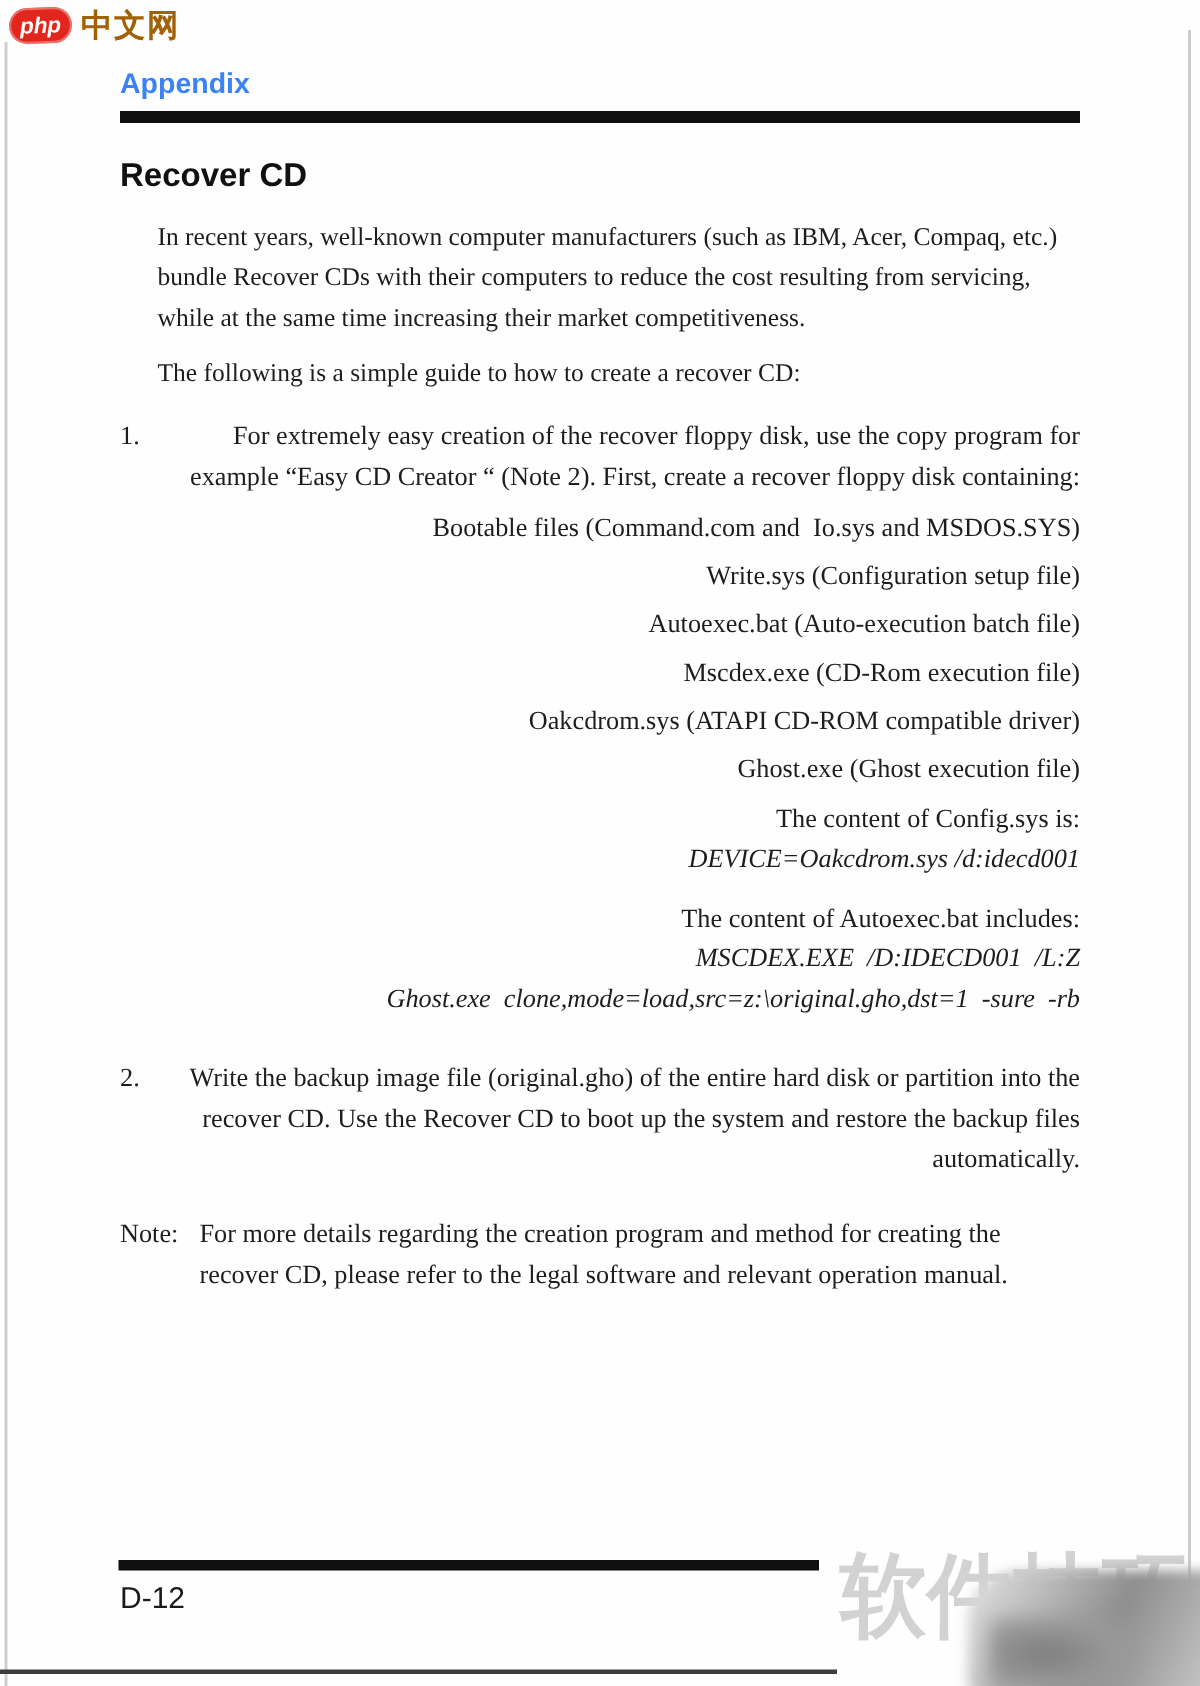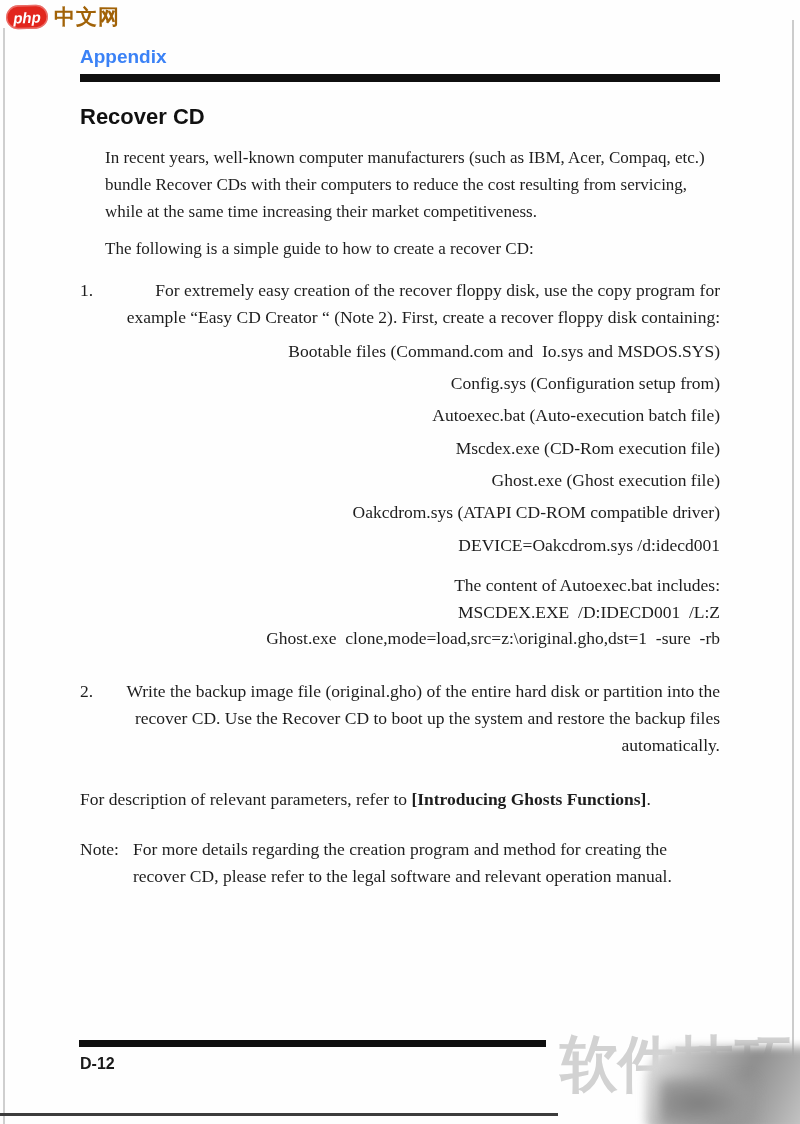--- a/index.html
+++ b/index.html
@@ -44,34 +44,34 @@
   .list-item { display:flex; margin-top:14px; font-size:17.5px; line-height:26.8px; }
   .list-item.second { margin-top:26px; }
   .list-num { flex:none; width:28px; }
   .list-body { flex:1;text-align:right; }
 
   .files { margin-top:7px; margin-left:27px; }
   .file-line { margin-bottom:5.5px; white-space:pre-wrap; }
 
   .cfg-block { margin-top:6px; font-size:17.5px; line-height:26.8px; }
   .cfg-block.autoexec { margin-top:13px; }
-  .code-line { margin-left:9px; white-space:pre-wrap; }
+  .code-line { margin-left:9px; white-space:pre-wrap;font-style:italic; }
 
   .params-para { font-size:17.5px; line-height:26.8px; margin-top:27px; }
   .params-para b { font-weight:bold; }
 
   .note-row { display:flex; margin-top:24px; font-size:17.5px; line-height:26.8px; }
   .note-label { flex:none; width:53px; }
   .note-body { flex:1; }
 
   
   .footer-rule { position:absolute; left:79px; top:1040px; width:467px; height:7px; background:#0f0f0f; }
   .page-num {
     position:absolute; left:80px; top:1055px;
-    font-family:"Liberation Sans", sans-serif; font-weight:bold; font-size:16px; color:#1a1a1a;
+    font-family:"Liberation Sans", sans-serif; font-weight:normal; font-size:20px; color:#1a1a1a;
   }
   .bottom-line { position:absolute; left:0; top:1113px; width:558px; height:3px; background:#3c3c3c; }
 
   
   .watermark {
     position:absolute; left:560px; top:1026px; z-index:1;
     font-family:"Liberation Sans", sans-serif; font-weight:bold;
     font-size:58px; color:#d2d2d2; white-space:nowrap; transform:scaleY(1.05);
   }
   .photo-blob {
@@ -108,45 +108,45 @@
     <div class="para">In recent years, well-known computer manufacturers (such as IBM, Acer, Compaq, etc.) bundle Recover CDs with their computers to reduce the cost resulting from servicing, while at the same time increasing their market competitiveness.</div>
     <div class="para tight">The following is a simple guide to how to create a recover CD:</div>
 
     <div class="list-item">
       <div class="list-num">1.</div>
       <div class="list-body">
         <div>For extremely easy creation of the recover floppy disk, use the copy program for example “Easy CD Creator “ (Note 2). First, create a recover floppy disk containing:</div>
 
         <div class="files">
           <div class="file-line">Bootable files (Command.com and  Io.sys and MSDOS.SYS)</div>
-          <div class="file-line">Config.sys (Configuration setup from)</div>
+          <div class="file-line">Write.sys (Configuration setup file)</div>
           <div class="file-line">Autoexec.bat (Auto-execution batch file)</div>
           <div class="file-line">Mscdex.exe (CD-Rom execution file)</div>
+          <div class="file-line">Oakcdrom.sys (ATAPI CD-ROM compatible driver)</div>
           <div class="file-line">Ghost.exe (Ghost execution file)</div>
-          <div class="file-line">Oakcdrom.sys (ATAPI CD-ROM compatible driver)</div>
         </div>
 
         <div class="cfg-block">
+          <div>The content of Config.sys is:</div>
           <div class="code-line">DEVICE=Oakcdrom.sys /d:idecd001</div>
         </div>
 
         <div class="cfg-block autoexec">
           <div>The content of Autoexec.bat includes:</div>
           <div class="code-line">MSCDEX.EXE  /D:IDECD001  /L:Z</div>
           <div class="code-line">Ghost.exe  clone,mode=load,src=z:\original.gho,dst=1  -sure  -rb</div>
         </div>
       </div>
     </div>
 
     <div class="list-item second">
       <div class="list-num">2.</div>
       <div class="list-body">Write the backup image file (original.gho) of the entire hard disk or partition into the recover CD. Use the Recover CD to boot up the system and restore the backup files automatically.</div>
     </div>
 
-    <div class="params-para"><span>For description of relevant parameters, refer to </span><b>[Introducing Ghosts Functions]</b><span>.</span></div>
 
     <div class="note-row">
       <div class="note-label">Note:</div>
       <div class="note-body">For more details regarding the creation program and method for creating the recover CD, please refer to the legal software and relevant operation manual.</div>
     </div>
 
   </div>
 
   <div class="footer-rule"></div>
   <div class="page-num">D-12</div>

